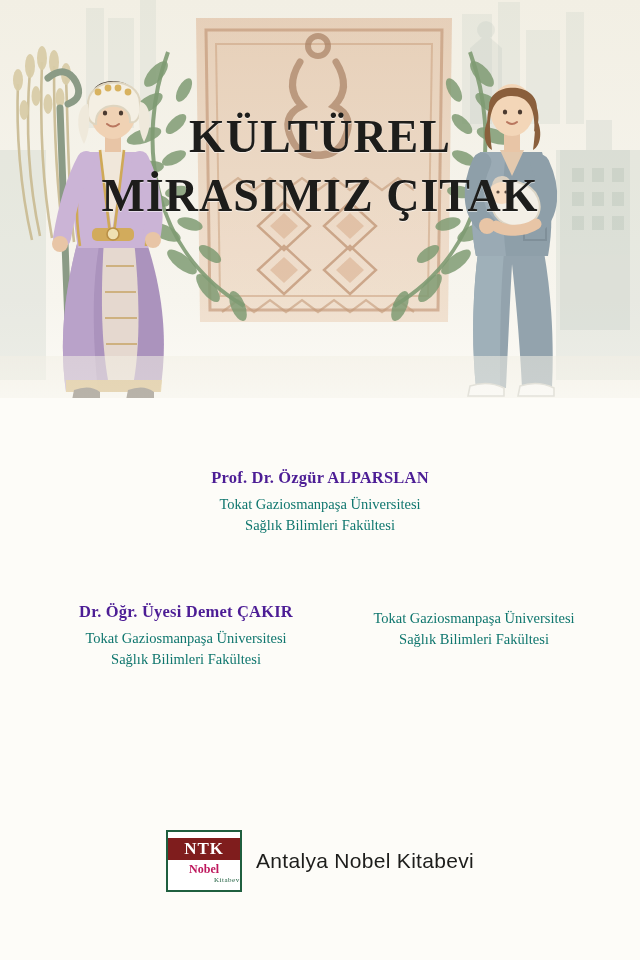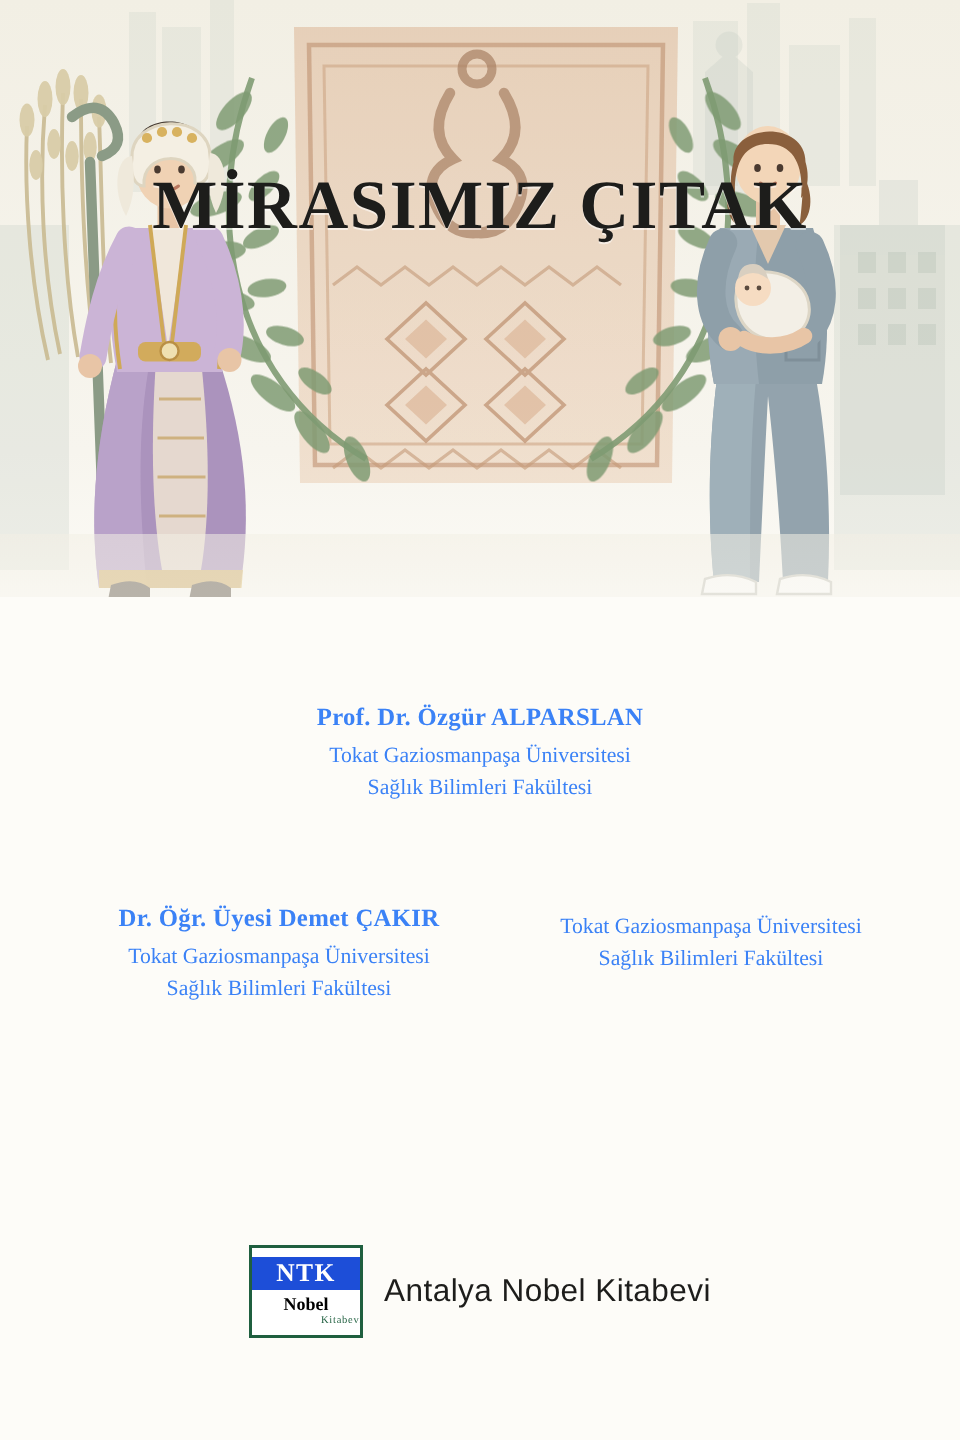--- a/index.html
+++ b/index.html
@@ -52,27 +52,27 @@
     position: absolute;
     left: 0;
     top: 468px;
     width: 640px;
     text-align: center;
   }
   .author-name {
     font-family: "Liberation Serif", serif;
     font-weight: bold;
     font-size: 16.5px;
-    color: #3b82f6;
+    color: #4c1d95;
     letter-spacing: 0.2px;
   }
   .author-aff {
     font-family: "Liberation Serif", serif;
     font-size: 14.5px;
-    color: #3b82f6;
+    color: #0f766e;
     line-height: 1.45;
     margin-top: 6px;
   }
 
   .authors-row {
     position: absolute;
     left: 0;
     top: 602px;
     width: 640px;
     display: flex;
@@ -101,36 +101,36 @@
     height: 62px;
     border: 2px solid #1f5f3f;
     background: #ffffff;
     display: flex;
     flex-direction: column;
     align-items: center;
     justify-content: center;
     position: relative;
   }
   .logo-top {
-    background: #1d4ed8;
+    background: #7f1d1d;
     color: #ffffff;
     font-family: "Liberation Serif", serif;
     font-weight: bold;
     font-size: 17px;
     letter-spacing: 1px;
     width: 100%;
     text-align: center;
     line-height: 22px;
     height: 22px;
   }
   .logo-mid {
     font-family: "Liberation Serif", serif;
     font-weight: bold;
     font-size: 12px;
-    color: #000000;
+    color: #be185d;
     line-height: 14px;
     margin-top: 2px;
   }
   .logo-bot {
     font-family: "Liberation Serif", serif;
     font-size: 7px;
     color: #1f5f3f;
     letter-spacing: 0.5px;
     line-height: 9px;
     padding-left: 48px;
@@ -395,20 +395,21 @@
           <path d="M520 386 q18 -6 34 2 l0 8 l-36 0 Z" fill="#ffffff" stroke="#cdcdc6" stroke-width="1.6"></path>
         </g>
 
         <rect x="0" y="356" width="640" height="74" fill="url(#bgfade)" opacity="0.55"></rect>
         <rect x="0" y="398" width="640" height="32" fill="#fdfcf8"></rect>
       </g>
     </svg>
   </div>
 
   <div class="title-block">
+    <div class="title-line">KÜLTÜREL</div>
     <div class="title-line">MİRASIMIZ ÇITAK</div>
   </div>
 
   <div class="author-main">
     <div class="author-name">Prof. Dr. Özgür ALPARSLAN</div>
     <div class="author-aff">
       <div>Tokat Gaziosmanpaşa Üniversitesi</div>
       <div>Sağlık Bilimleri Fakültesi</div>
     </div>
   </div>

